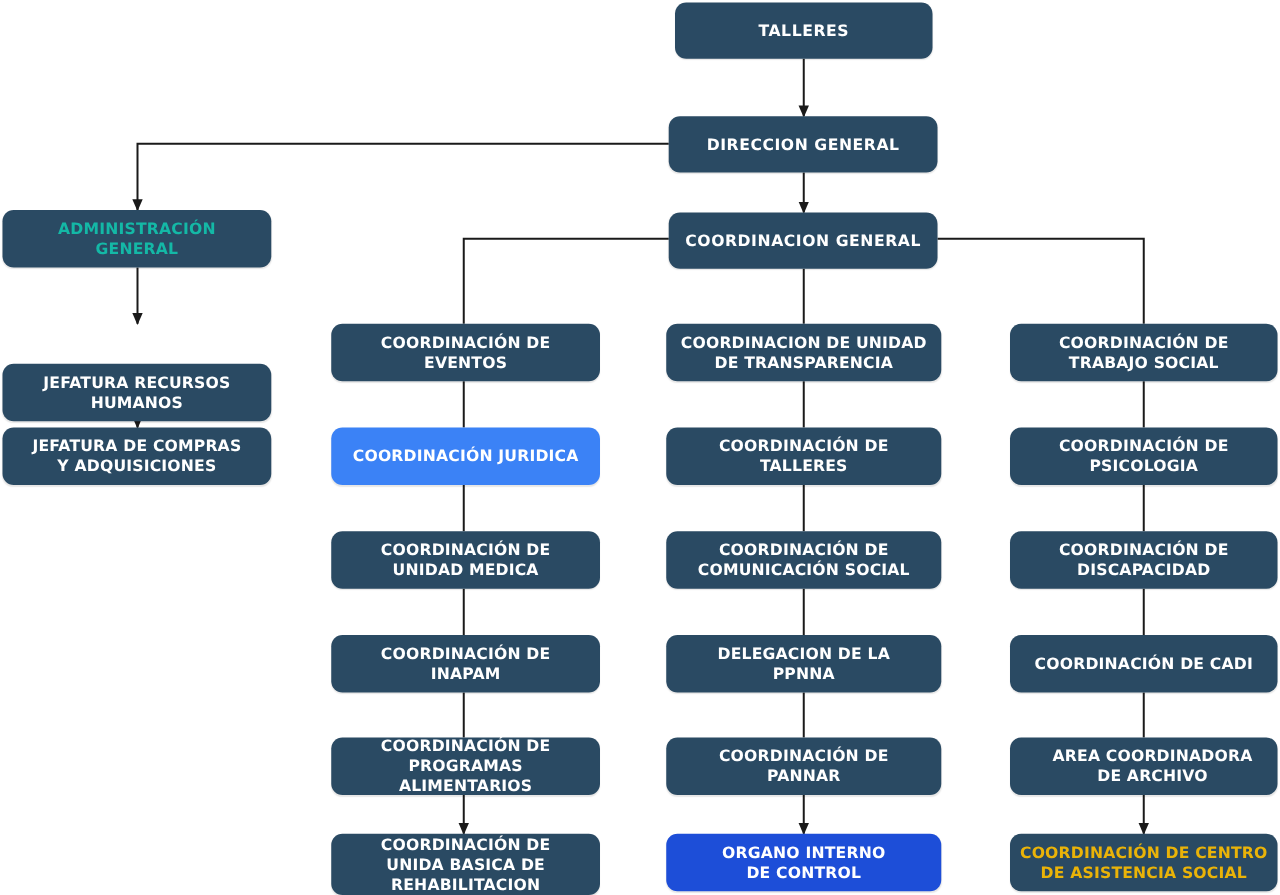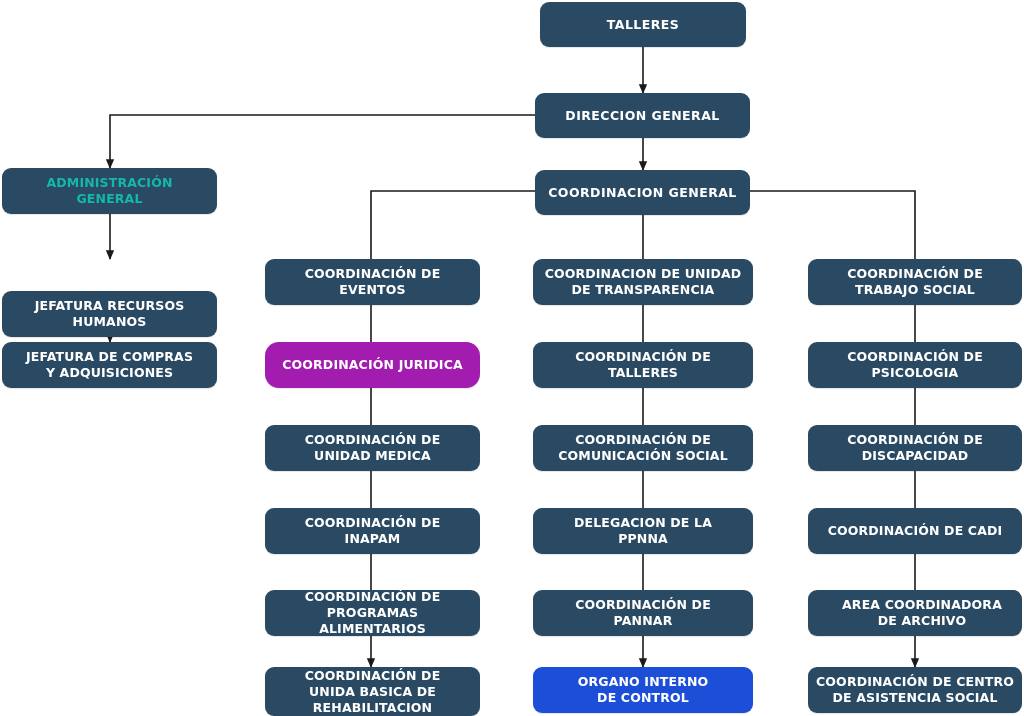--- a/index.html
+++ b/index.html
@@ -114,21 +114,21 @@
 HUMANOS</span>
       </div>
       <div class="node" style="left: 2px; top: 342px; width: 215px; height: 46px; background: rgb(42, 74, 99); color: rgb(255, 255, 255);">
         <span class="node-label">JEFATURA DE COMPRAS
 Y ADQUISICIONES</span>
       </div>
       <div class="node" style="left: 265px; top: 259px; width: 215px; height: 46px; background: rgb(42, 74, 99); color: rgb(255, 255, 255);">
         <span class="node-label">COORDINACIÓN DE
 EVENTOS</span>
       </div>
-      <div class="node" style="left: 265px; top: 342px; width: 215px; height: 46px; background: #a21caf; color: rgb(255, 255, 255); border-radius: 14px;">
+      <div class="node" style="left: 265px; top: 342px; width: 215px; height: 46px; background: #3b82f6; color: rgb(255, 255, 255);">
         <span class="node-label">COORDINACIÓN JURIDICA</span>
       </div>
       <div class="node" style="left: 265px; top: 425px; width: 215px; height: 46px; background: rgb(42, 74, 99); color: rgb(255, 255, 255);">
         <span class="node-label">COORDINACIÓN DE
 UNIDAD MEDICA</span>
       </div>
       <div class="node" style="left: 265px; top: 508px; width: 215px; height: 46px; background: rgb(42, 74, 99); color: rgb(255, 255, 255);">
         <span class="node-label">COORDINACIÓN DE
 INAPAM</span>
       </div>
@@ -177,19 +177,19 @@
         <span class="node-label">COORDINACIÓN DE
 DISCAPACIDAD</span>
       </div>
       <div class="node" style="left: 808px; top: 508px; width: 214px; height: 46px; background: rgb(42, 74, 99); color: rgb(255, 255, 255);">
         <span class="node-label">COORDINACIÓN DE CADI</span>
       </div>
       <div class="node" style="left: 808px; top: 590px; width: 214px; height: 46px; background: rgb(42, 74, 99); color: rgb(255, 255, 255); padding-left: 21px;">
         <span class="node-label">AREA COORDINADORA
 DE ARCHIVO</span>
       </div>
-      <div class="node" style="left: 808px; top: 667px; width: 214px; height: 46px; background: rgb(42, 74, 99); color: #ffffff;">
+      <div class="node" style="left: 808px; top: 667px; width: 214px; height: 46px; background: rgb(42, 74, 99); color: #eab308;">
         <span class="node-label">COORDINACIÓN DE CENTRO
 DE ASISTENCIA SOCIAL</span>
       </div>
     </div>
 
 </div>
 
 </body></html>

